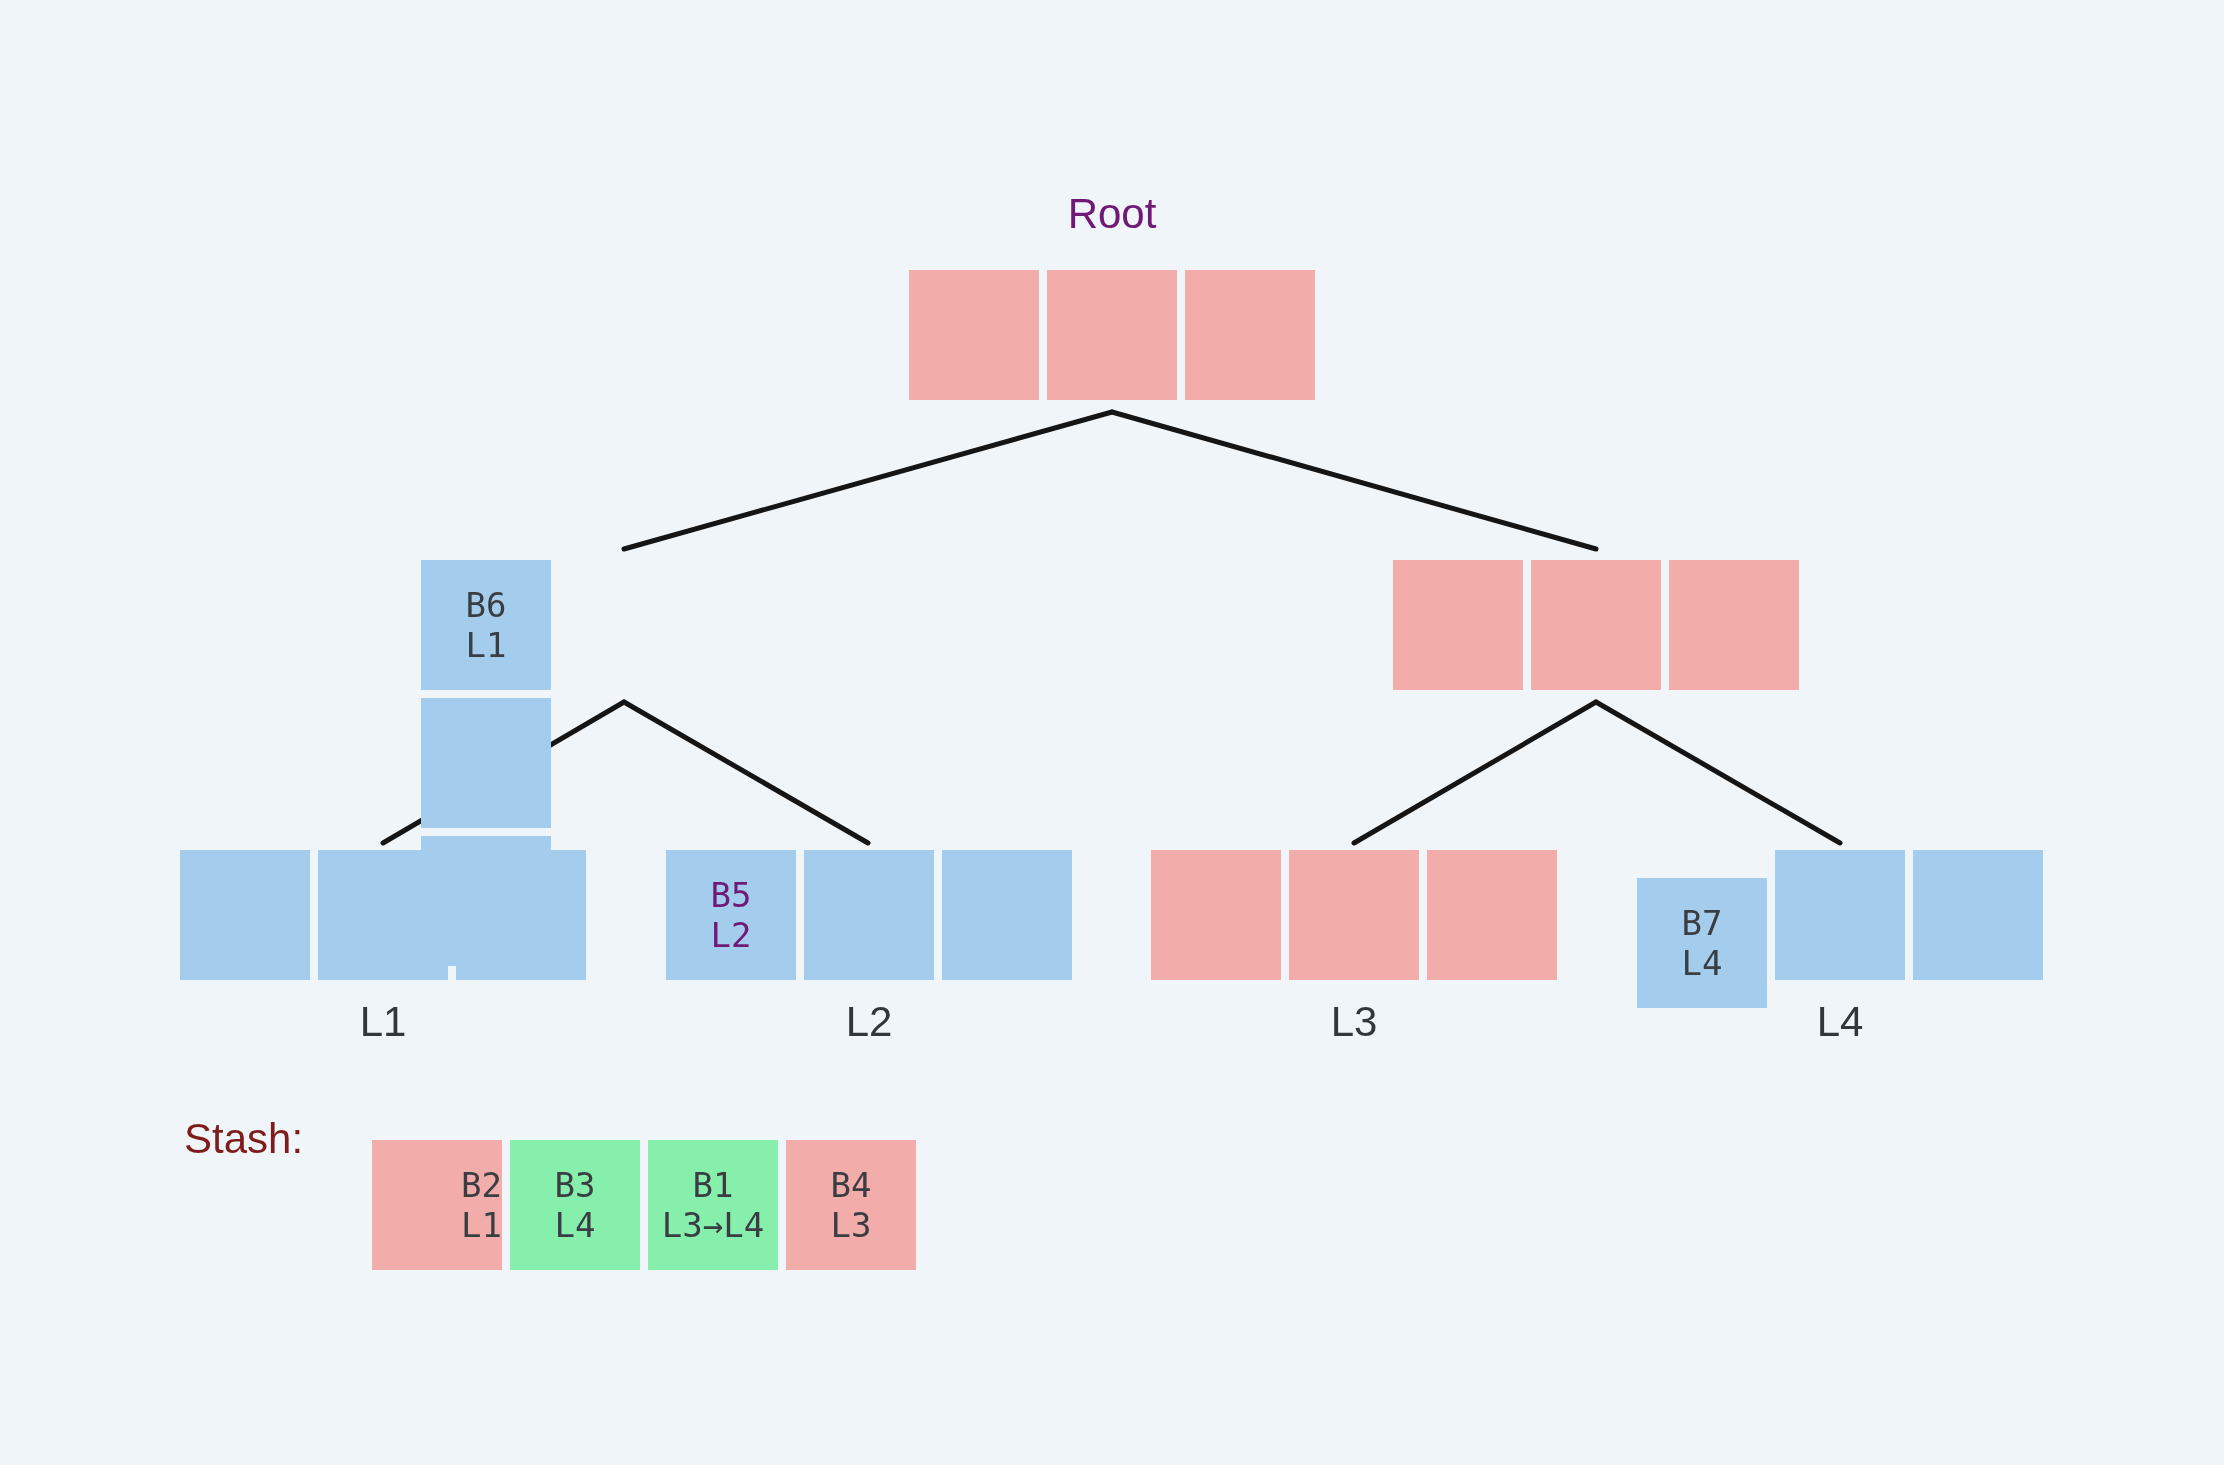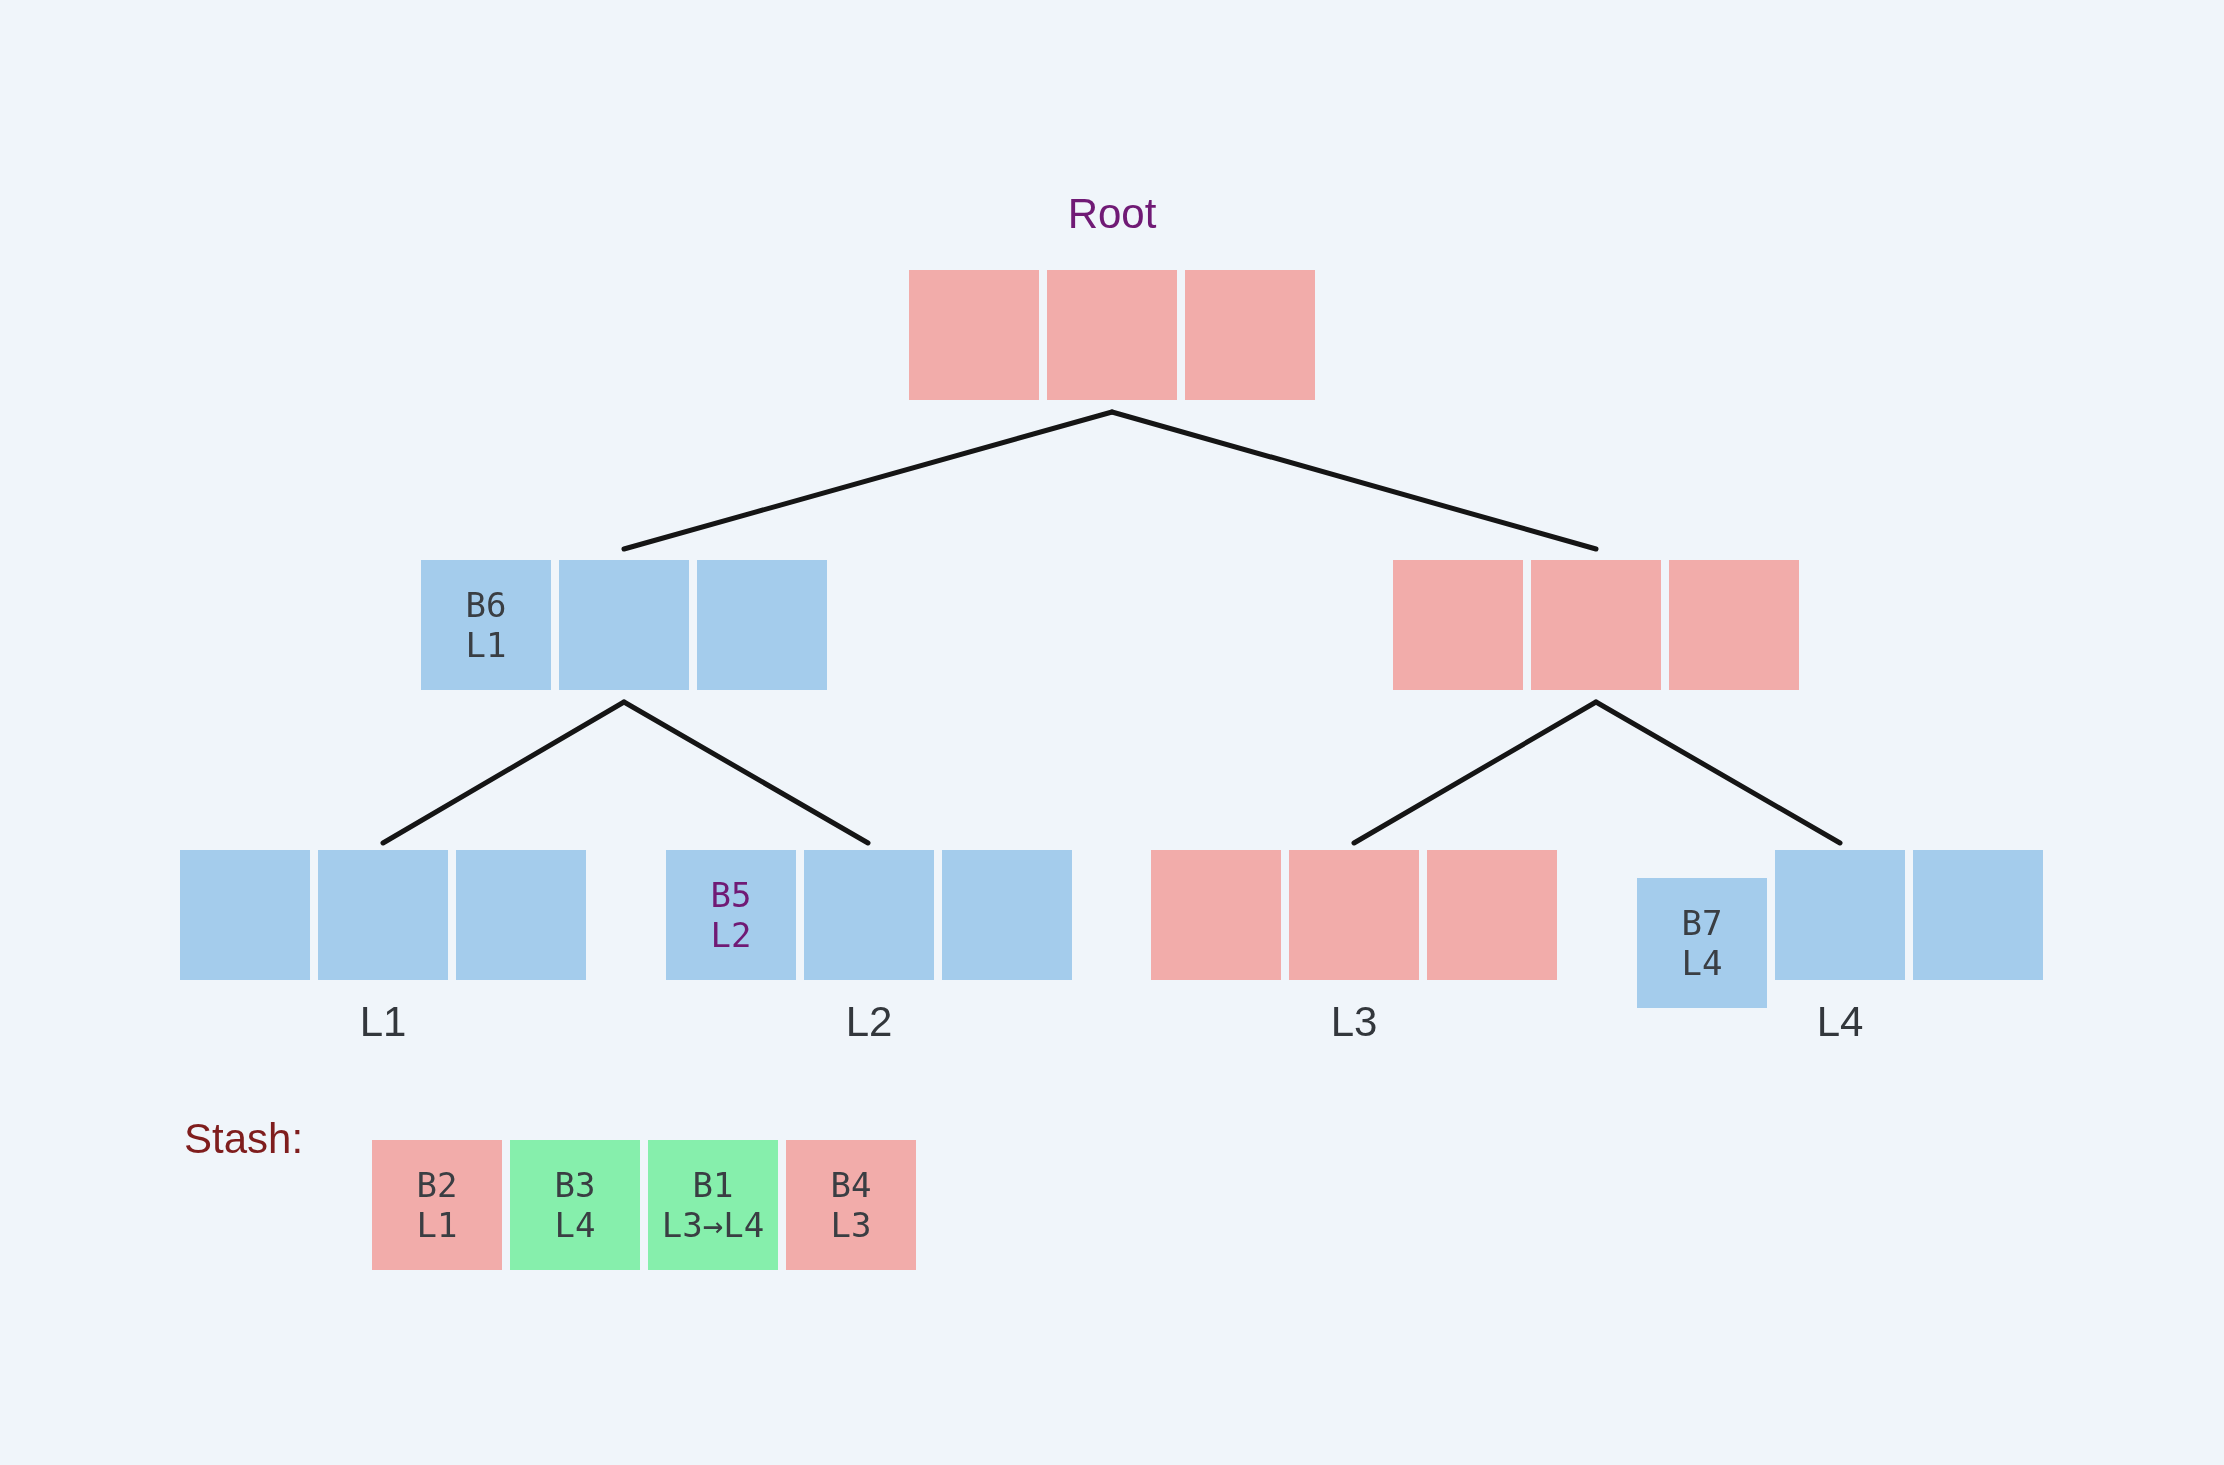--- a/index.html
+++ b/index.html
@@ -60,21 +60,21 @@
   </svg>
 
   <div class="label centered" style="left: 909px; top: 192px; color: #701a75;">Root</div>
 
   <div class="node" style="left:909px; top:270px;">
     <div class="block" style="background-color: rgb(242, 172, 170);"></div>
     <div class="block" style="background-color: rgb(242, 172, 170);"></div>
     <div class="block" style="background-color: rgb(242, 172, 170);"></div>
   </div>
 
-  <div class="node" style="left: 421px; top: 560px; color: rgb(58, 62, 67);">
+  <div class="node" style="left: 421px; top: 560px; color: rgb(58, 62, 67); flex-direction: column;">
     <div class="block" style="background-color: rgb(164, 204, 236);">
       <span>B6</span>
       <span>L1</span>
     </div>
     <div class="block" style="background-color: rgb(164, 204, 236);"></div>
     <div class="block" style="background-color: rgb(164, 204, 236);"></div>
   </div>
 
   <div class="node" style="left:1393px; top:560px;">
     <div class="block" style="background-color: rgb(242, 172, 170);"></div>
@@ -112,21 +112,21 @@
       <span>L4</span>
     </div>
     <div class="block" style="background-color: rgb(164, 204, 236);"></div>
     <div class="block" style="background-color: rgb(164, 204, 236);"></div>
   </div>
   <div class="label centered" style="left: 1637px; top: 1000px; color: rgb(51, 55, 60);">L4</div>
 
   <div class="label" style="left: 184px; top: 1117px; color: #7f1d1d;">Stash:</div>
 
   <div class="node" style="left: 372px; top: 1140px; color: rgb(58, 62, 67);">
-    <div class="block" style="background-color: rgb(242, 172, 170);">
+    <div class="block" style="background-color: rgb(242, 172, 170); align-items: flex-end;">
       <span>B2</span>
       <span>L1</span>
     </div>
     <div class="block" style="background-color: #86efac; text-align: center;">
       <span>B3</span>
       <span>L4</span>
     </div>
     <div class="block" style="background-color: #86efac;">
       <span>B1</span>
       <span>L3→L4</span>

